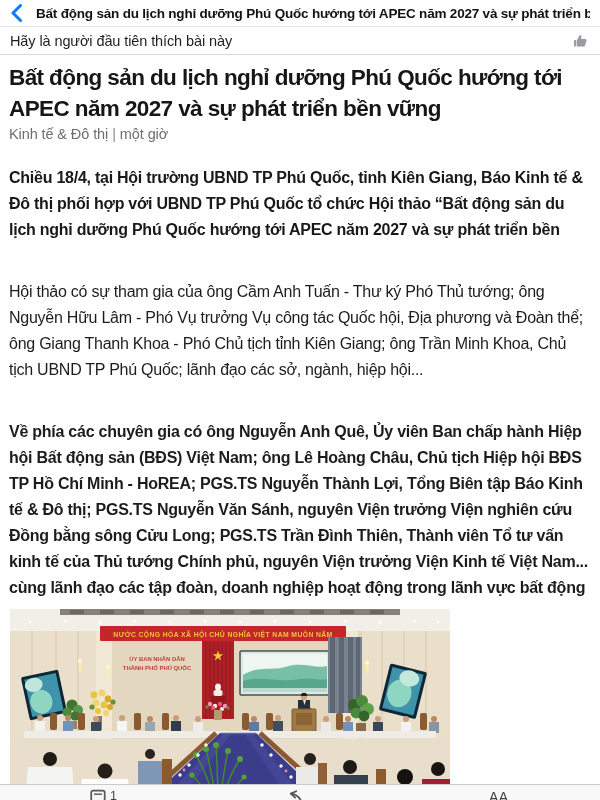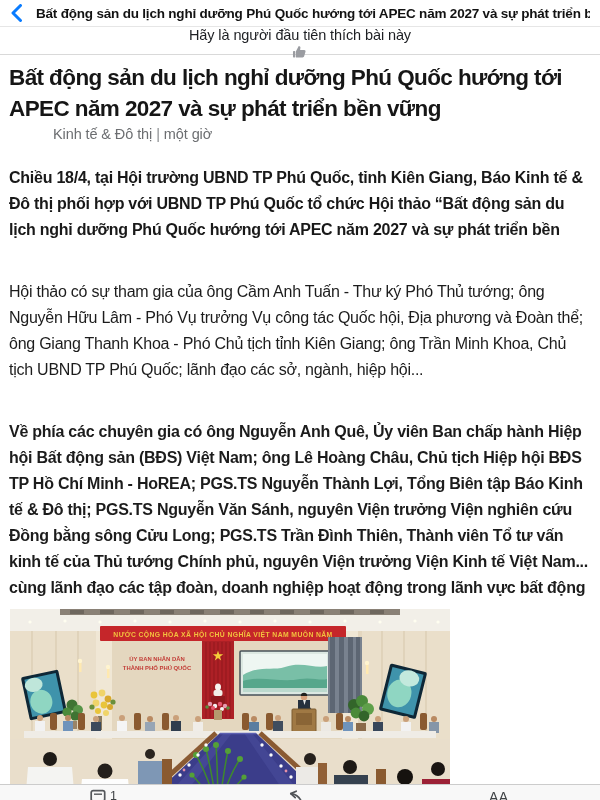--- a/index.html
+++ b/index.html
@@ -5,28 +5,28 @@
   html,body{margin:0;padding:0;}
   body{font-family:"Liberation Sans","DejaVu Sans",sans-serif;background:#ffffff;}
   #page{position:relative;width:600px;height:800px;background:#ffffff;overflow:hidden;}
 
   
   .navbar{height:26px;border-bottom:1px solid #e6e6e6;display:flex;align-items:center;padding:0 10px;background:#ffffff;}
   .nav-back{flex:0 0 auto;width:14px;height:18px;display:flex;align-items:center;cursor:pointer;}
   .nav-title{flex:1 1 auto;margin-left:12px;font-size:13.5px;font-weight:bold;color:#121212;white-space:nowrap;overflow:hidden;text-overflow:clip;letter-spacing:-0.2px;}
 
   
-  .likebar{height:27px;border-bottom:1px solid #d9d9d9;display:flex;align-items:center;padding:0 10px;background:#ffffff;flex-direction:column;}
+  .likebar{height:27px;border-bottom:1px solid #d9d9d9;display:flex;align-items:center;padding:0 10px;background:#ffffff;}
   .like-text{flex:1 1 auto;font-size:14.5px;color:#1d1f23;letter-spacing:-0.1px;}
   .like-icon{flex:0 0 auto;width:18px;height:18px;}
 
   
   .article{padding:0 9px;}
   .article-title{margin-top:7px;height:62px;overflow:hidden;font-size:22.5px;line-height:31px;font-weight:bold;color:#161616;letter-spacing:-0.6px;}
-  .byline{margin-top:2px;height:19px;font-size:14.5px;color:#6c6e71;letter-spacing:-0.1px;margin-left:44px;}
+  .byline{margin-top:2px;height:19px;font-size:14.5px;color:#6c6e71;letter-spacing:-0.1px;}
   .byline .sep{margin:0 4px;color:#8a8c8f;}
   .lead{margin-top:20px;height:78px;overflow:hidden;font-size:16px;line-height:26px;font-weight:bold;color:#191919;letter-spacing:-0.25px;}
   .para{margin-top:36px;overflow:hidden;font-size:16px;line-height:26px;color:#1c1c1c;letter-spacing:-0.25px;}
   .para.p2{height:104px;}
   .para.p3{height:182px;font-weight:bold;}
 
   
   .photo-wrap{margin:8px 0 0 1px;width:440px;height:206px;overflow:hidden;background:#e9decb;}
 
   

